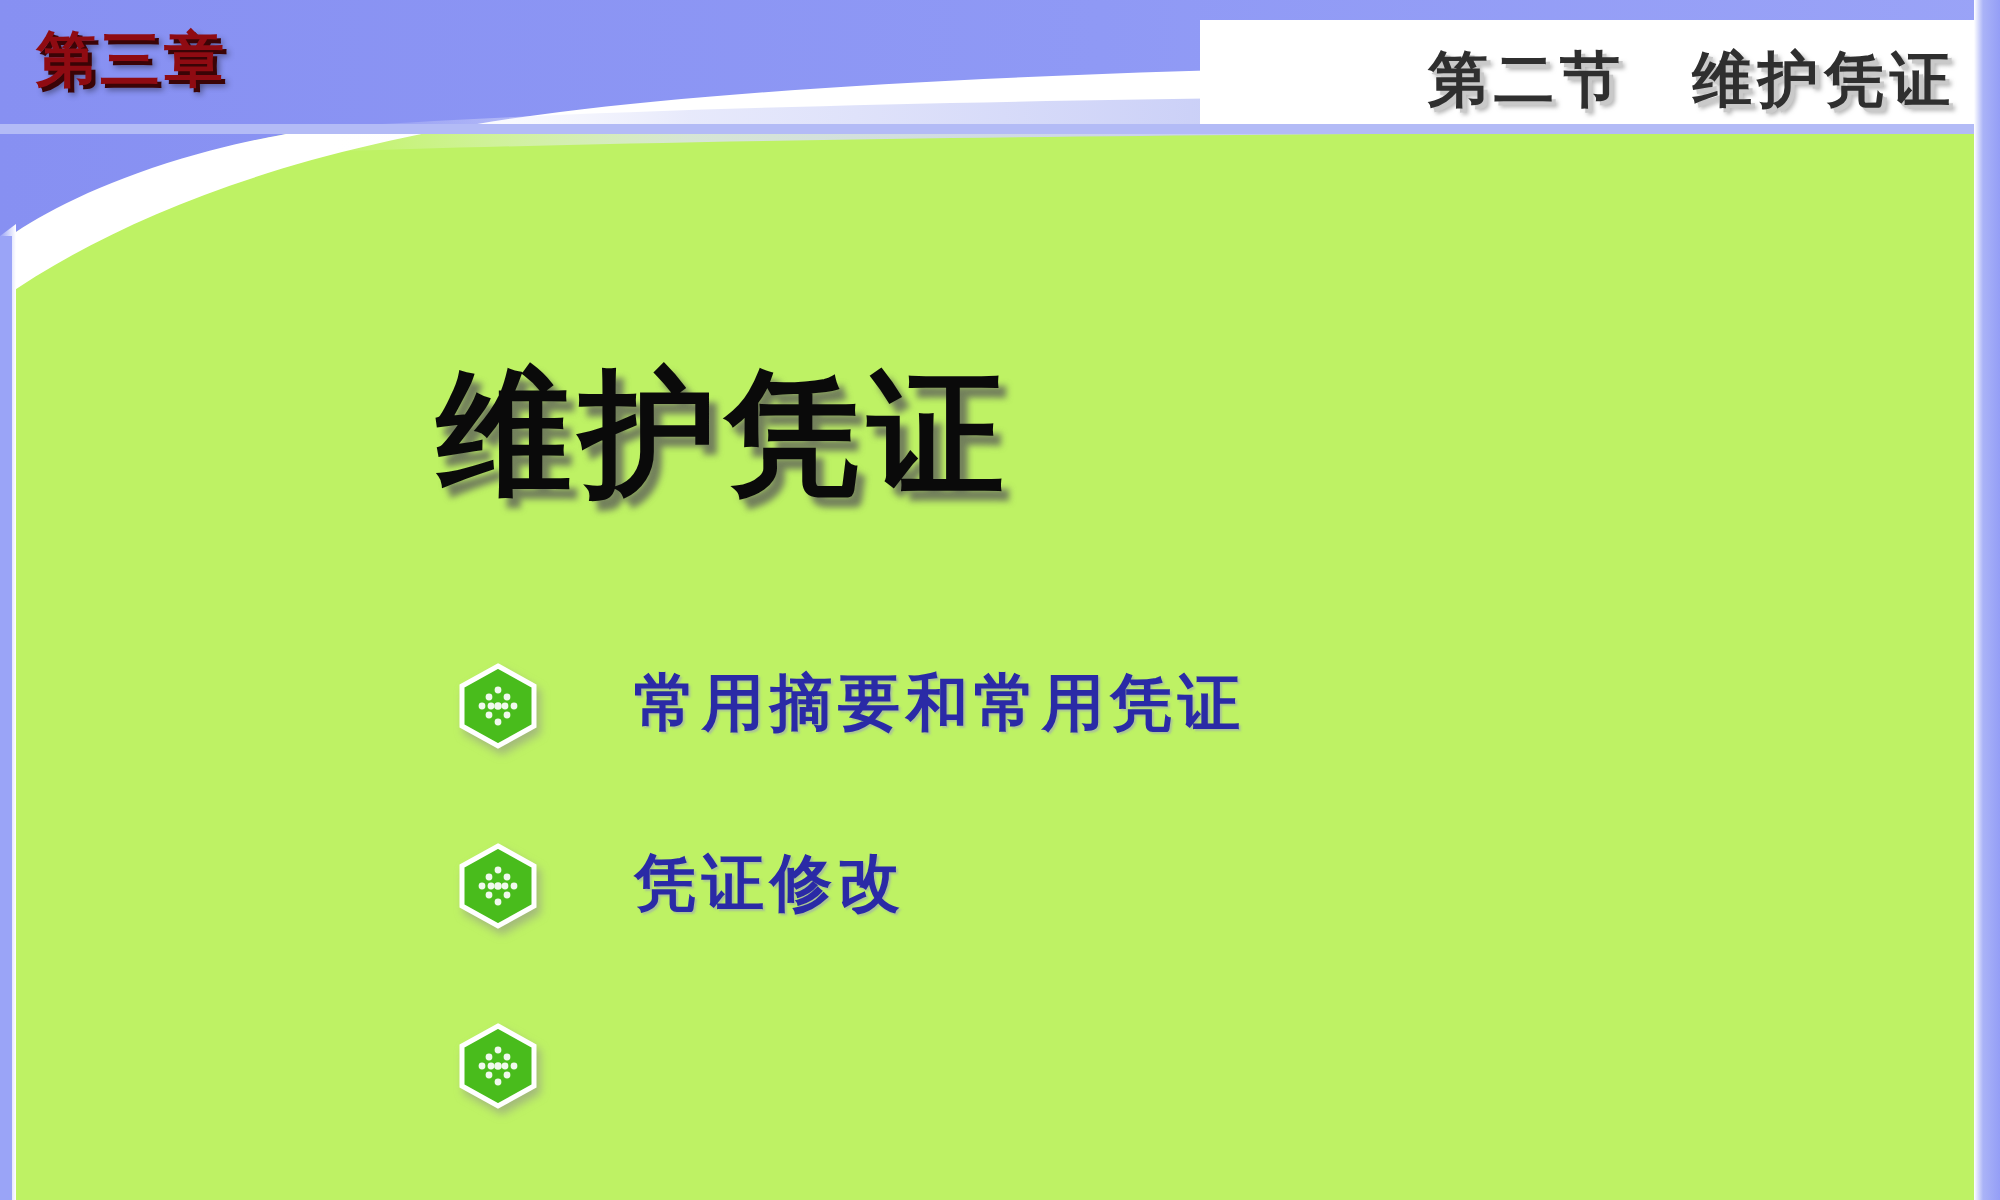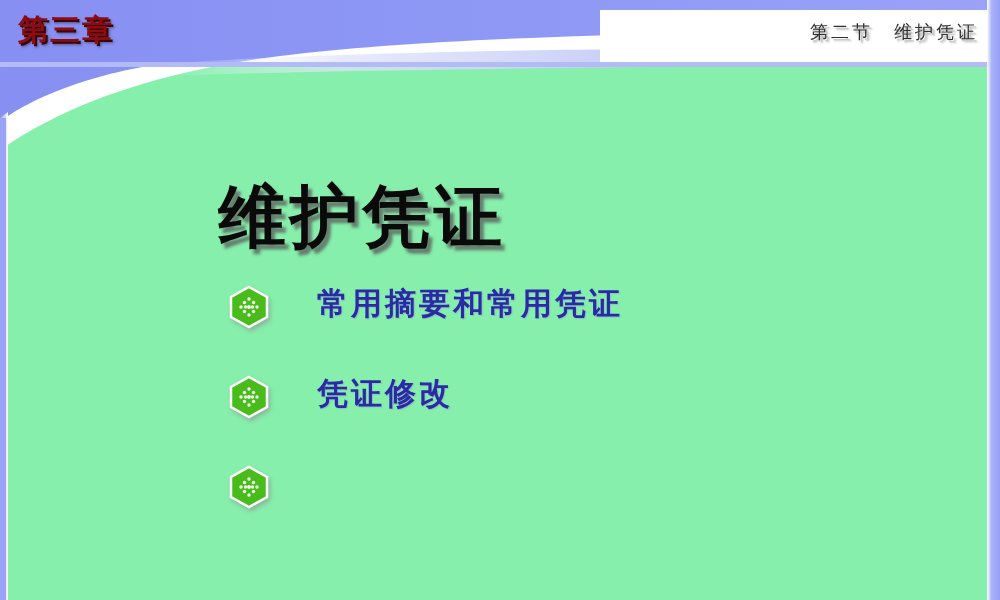--- a/index.html
+++ b/index.html
@@ -10,21 +10,21 @@
   }
   body {
     font-family: "Liberation Sans", "DejaVu Sans", sans-serif;
   }
 
   #slide {
     position: relative;
     width: 1000px;
     height: 600px;
     overflow: hidden;
-    background: #86efac;
+    background: #bef264;
   }
 
   
   #bg-decor {
     position: absolute;
     left: 0;
     top: 0;
     width: 1000px;
     height: 600px;
     pointer-events: none;
@@ -42,22 +42,22 @@
     text-shadow: 2px 2px 0 #3a0406, 3px 3px 3px rgba(0,0,0,.45);
     white-space: nowrap;
     z-index: 6;
   }
 
   
   #section-label {
     position: absolute;
     right: 22px;
     top: 20px;
-    font-size: 18px;
-    font-weight: normal;
+    font-size: 30px;
+    font-weight: bold;
     letter-spacing: 3px;
     color: #2f2f2f;
     text-shadow: 2px 2px 0 #c9c9c9, 3px 3px 2px rgba(120,120,120,.55);
     white-space: nowrap;
     z-index: 6;
   }
 
   
   #main-title {
     position: absolute;
@@ -75,21 +75,21 @@
   
   #bullet-list {
     position: absolute;
     left: 225px;
     top: 283px;
     width: 740px;
     z-index: 5;
   }
   .bullet-row {
     display: flex;
-    align-items: flex-start;
+    align-items: flex-end;
     height: 90px;
   }
   .bullet-marker {
     position: relative;
     flex: 0 0 auto;
     width: 48px;
     height: 44px;
     margin-right: 44px;
   }
   .hex-wrap {

